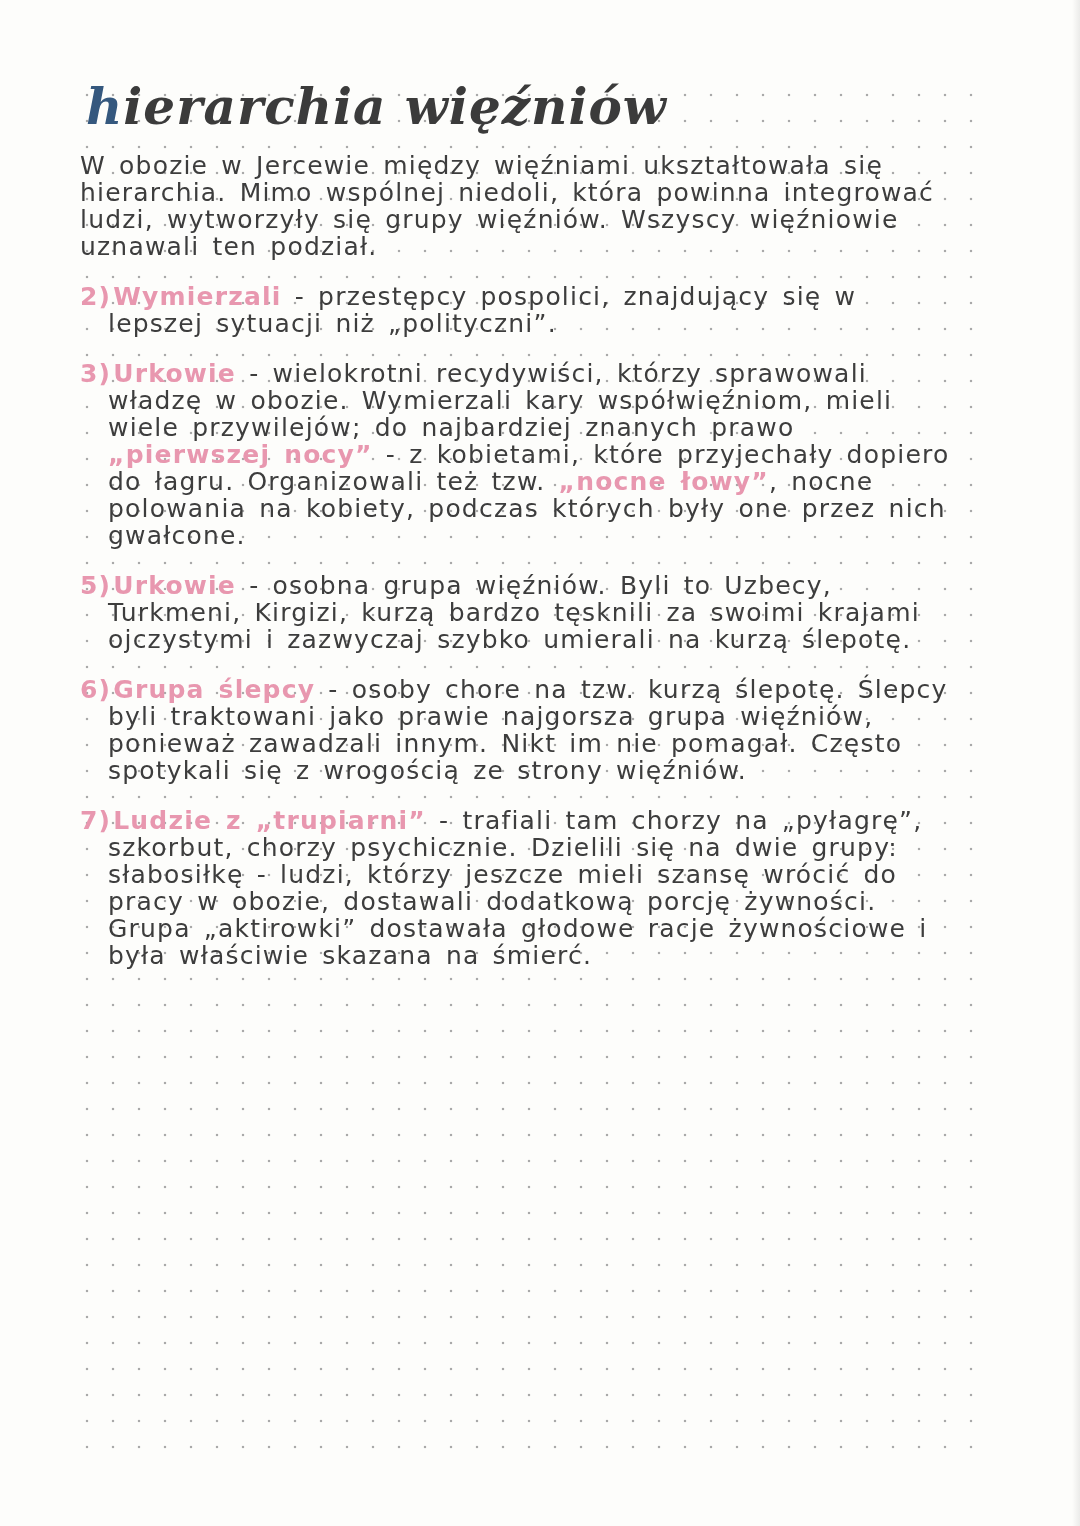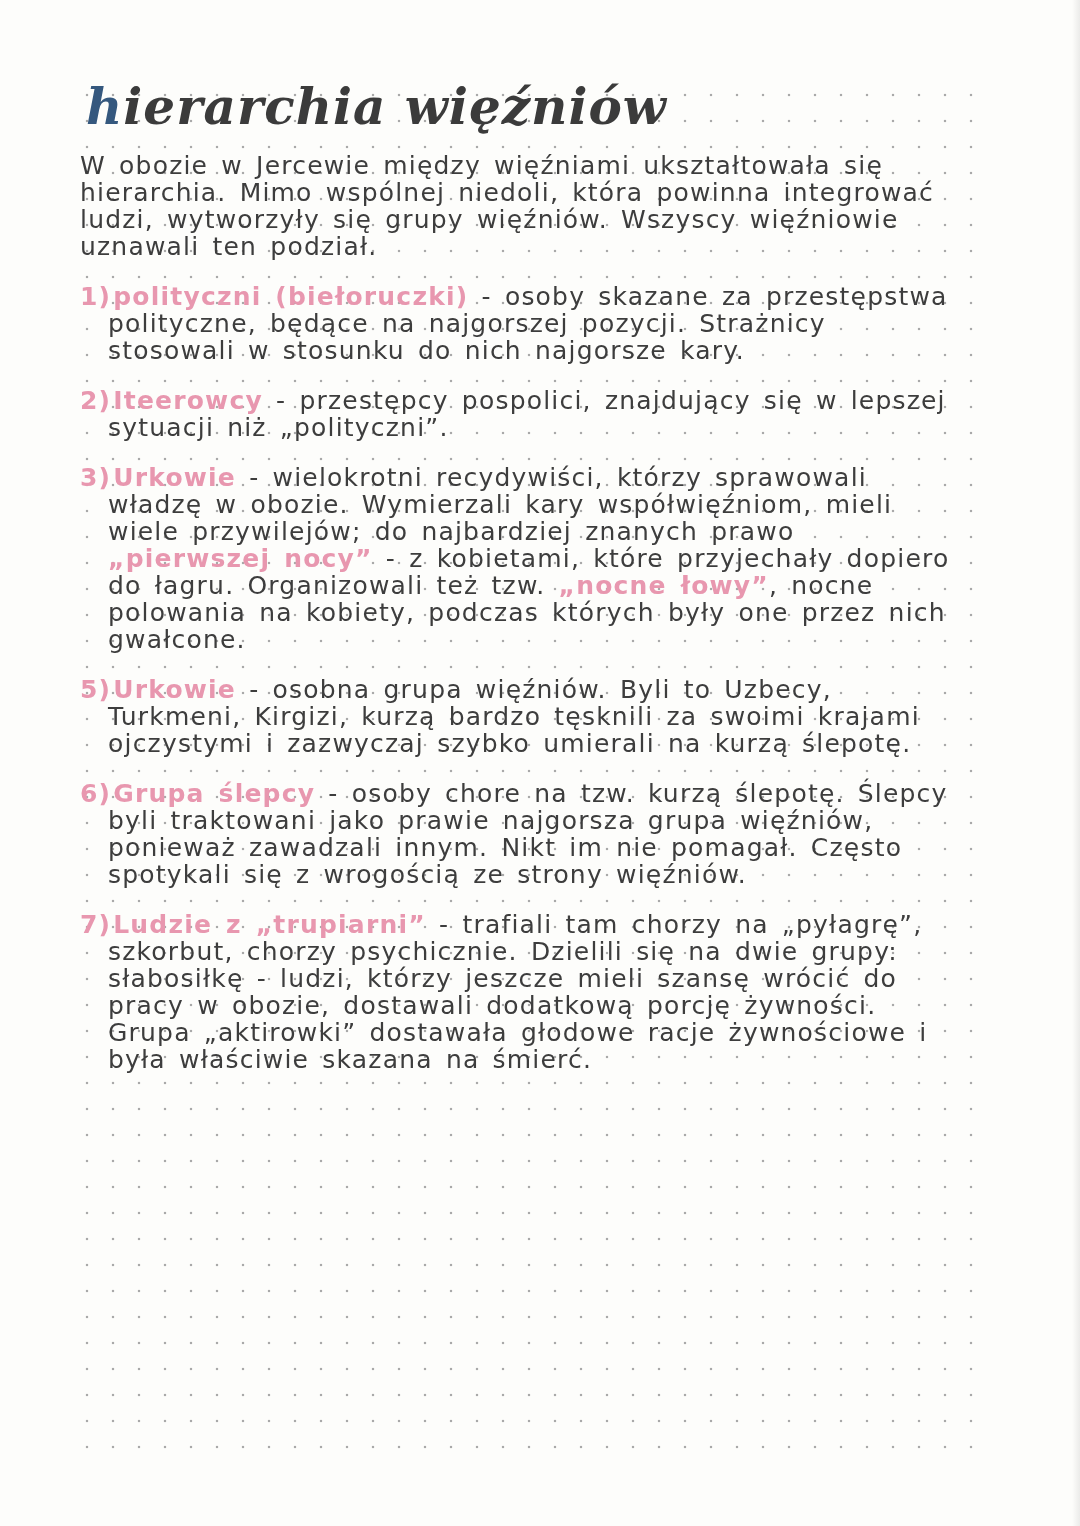--- a/index.html
+++ b/index.html
@@ -86,23 +86,22 @@
   <div class="dot-grid"></div>
 
   <div class="content">
 
     <h1 class="title"><span class="cap">h</span><span>ierarchia więźniów</span></h1>
 
     <p class="handtext intro">W obozie w Jercewie między więźniami ukształtowała się hierarchia. Mimo wspólnej niedoli, która powinna integrować ludzi, wytworzyły się grupy więźniów. Wszyscy więźniowie uznawali ten podział.</p>
 
     <div>
 
-      <p class="handtext item"><span class="num">1)</span><span class="pink">polityczni (biełoruczki)</span><span> </span><span>- osoby skazane za przestępstwa polityczne, będące na najgorszej pozycji. Strażnicy stosowali w stosunku do nich najgorsze kary.</span></p>
 
-      <p class="handtext item"><span class="num">2)</span><span class="pink">Iteerowcy</span><span> </span><span>- przestępcy pospolici, znajdujący się w lepszej sytuacji niż „polityczni”.</span></p>
+      <p class="handtext item"><span class="num">2)</span><span class="pink">Wymierzali</span><span> </span><span>- przestępcy pospolici, znajdujący się w lepszej sytuacji niż „polityczni”.</span></p>
 
       <p class="handtext item"><span class="num">3)</span><span class="pink">Urkowie</span><span> </span><span>- wielokrotni recydywiści, którzy sprawowali władzę w obozie. Wymierzali kary współwięźniom, mieli wiele przywilejów; do najbardziej znanych prawo </span><span class="pink">„pierwszej nocy”</span><span> - z kobietami, które przyjechały dopiero do łagru. Organizowali też tzw. </span><span class="pink">„nocne łowy”</span><span>, nocne polowania na kobiety, podczas których były one przez nich gwałcone.</span></p>
 
 
       <p class="handtext item"><span class="num">5)</span><span class="pink">Urkowie</span><span> </span><span>- osobna grupa więźniów. Byli to Uzbecy, Turkmeni, Kirgizi, kurzą bardzo tęsknili za swoimi krajami ojczystymi i zazwyczaj szybko umierali na kurzą ślepotę.</span></p>
 
       <p class="handtext item"><span class="num">6)</span><span class="pink">Grupa ślepcy</span><span> </span><span>- osoby chore na tzw. kurzą ślepotę. Ślepcy byli traktowani jako prawie najgorsza grupa więźniów, ponieważ zawadzali innym. Nikt im nie pomagał. Często spotykali się z wrogością ze strony więźniów.</span></p>
 
       <p class="handtext item"><span class="num">7)</span><span class="pink">Ludzie z „trupiarni”</span><span> </span><span>- trafiali tam chorzy na „pyłagrę”, szkorbut, chorzy psychicznie. Dzielili się na dwie grupy: słabosiłkę - ludzi, którzy jeszcze mieli szansę wrócić do pracy w obozie, dostawali dodatkową porcję żywności. Grupa „aktirowki” dostawała głodowe racje żywnościowe i była właściwie skazana na śmierć.</span></p>
 

